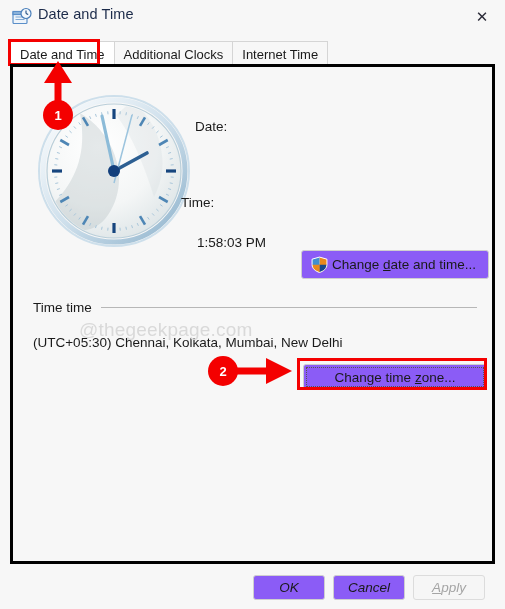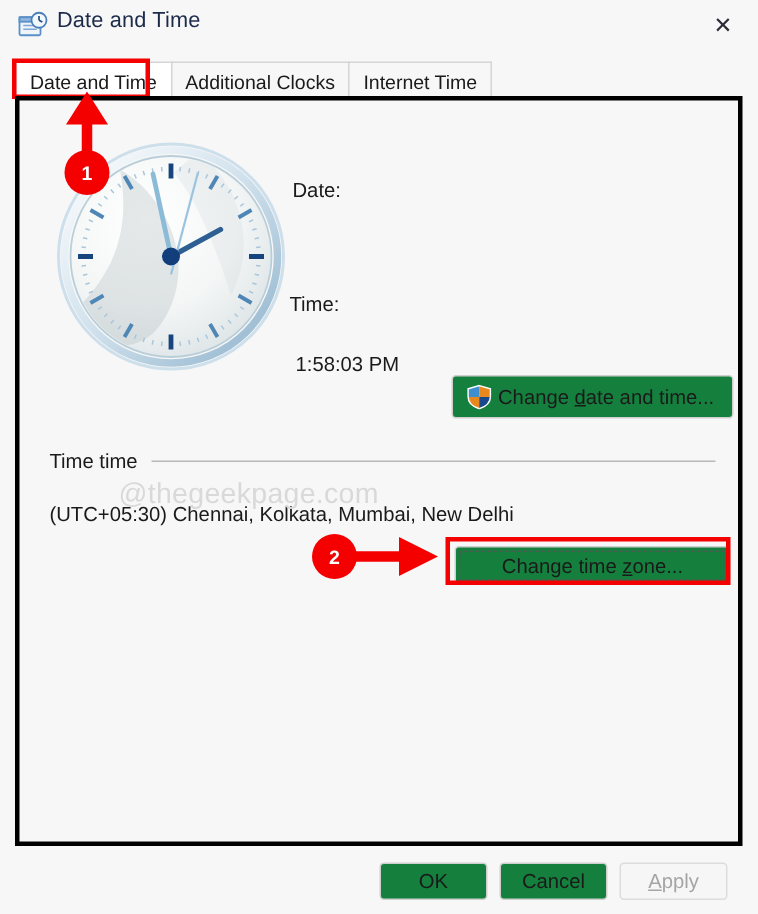--- a/index.html
+++ b/index.html
@@ -93,26 +93,26 @@
   
   #clock-wrap {
     position: absolute;
     left: 23px; top: 26px;
     width: 156px; height: 156px;
   }
 
   
   #date-label { position: absolute; left: 182px; top: 52px; font-size: 13.5px; }
   #date-value { position: absolute; left: 182px; top: 76px; font-size: 13.5px; }
-  #time-label { position: absolute; left: 180px; top: 128px; font-size: 13.5px; }
+  #time-label { position: absolute; left: 168px; top: 128px; font-size: 13.5px; }
   #time-value { position: absolute; left: 184px; top: 168px; font-size: 13.5px; }
 
   
   .winbtn {
-    background: #15803d;
+    background: #8b5cf6;
     border: 1px solid #cfcfcf;
     border-radius: 3px;
     font-family: "Liberation Sans", sans-serif;
     font-size: 13.5px;
     color: #1a1a1a;
     display: flex;
     align-items: center;
     justify-content: center;
     box-sizing: border-box;
     cursor: default;
@@ -176,21 +176,21 @@
     color: #d9d9d9;
     letter-spacing: .2px;
     pointer-events: none;
     user-select: none;
   }
 
   
   .footbtn {
     position: absolute;
     top: 575px;
-    width: 72px; height: 25px;
+    width: 72px; height: 25px; font-style: italic;
   }
   #btn-ok     { left: 253px; }
   #btn-cancel { left: 333px; }
   #btn-apply  { left: 413px; color: #a5a5a5; background: #f6f6f6; border-color: #dcdcdc; }
 
   .udl { text-decoration: underline; }
 
   
   .badge {
     position: absolute;

